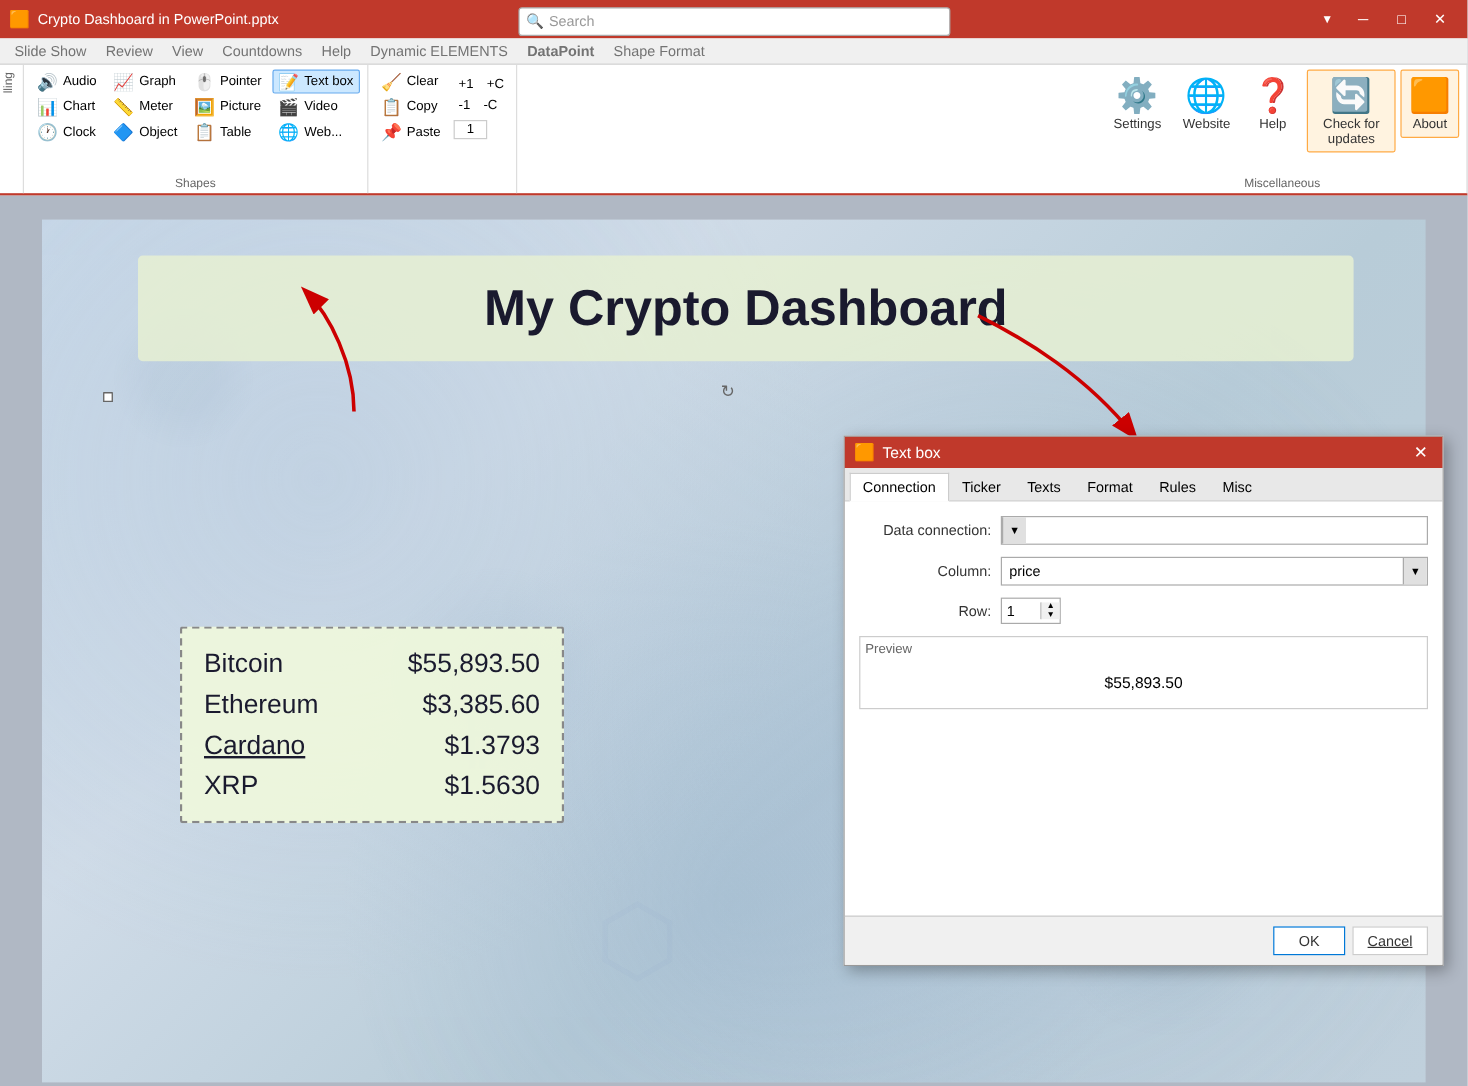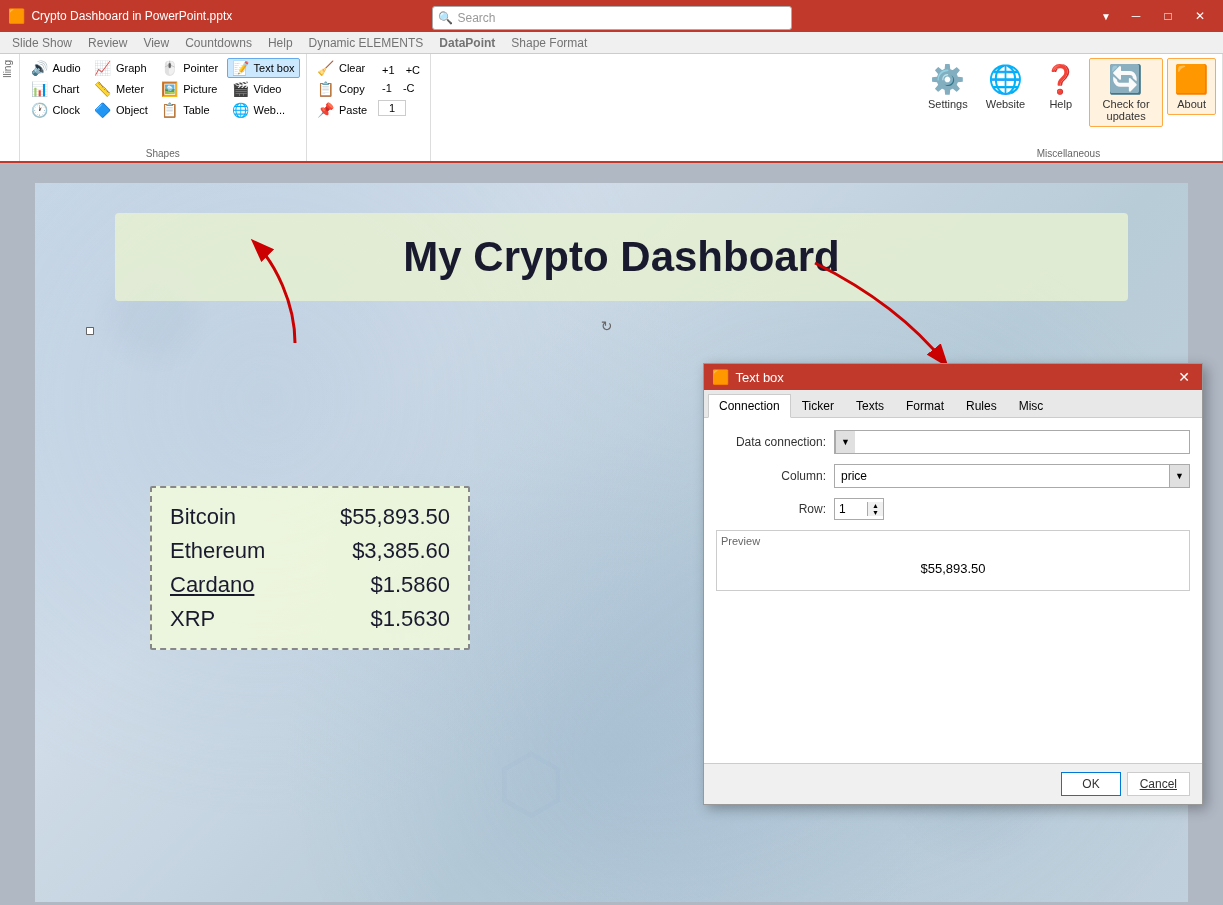--- a/index.html
+++ b/index.html
@@ -609,32 +609,32 @@
 
       <div class="selection-handle" style="top:-4px; left:-4px;"></div>
       <div class="selection-handle" style="top:-4px; left:calc(50% - 4px);"></div>
       <div class="selection-handle" style="top:-4px; right:-4px;"></div>
       <div class="selection-handle" style="top:calc(50% - 4px); left:-4px;"></div>
       <div class="selection-handle" style="top:calc(50% - 4px); right:-4px;"></div>
       <div class="selection-handle" style="bottom:-4px; left:-4px;"></div>
       <div class="selection-handle" style="bottom:-4px; left:calc(50% - 4px);"></div>
       <div class="selection-handle" style="bottom:-4px; right:-4px;"></div>
 
-      <div class="crypto-table-wrapper" style="border:2px dashed #888; min-width:320px;">
+      <div class="crypto-table-wrapper" style="border:2px dashed #888; min-width:320px;margin-top:36px;">
         <div class="crypto-row">
           <span class="crypto-name">Bitcoin</span>
           <span class="crypto-price">$55,893.50</span>
         </div>
         <div class="crypto-row">
           <span class="crypto-name">Ethereum</span>
           <span class="crypto-price">$3,385.60</span>
         </div>
         <div class="crypto-row">
           <span class="crypto-name underlined">Cardano</span>
-          <span class="crypto-price">$1.5860</span>
+          <span class="crypto-price">$1.3793</span>
         </div>
         <div class="crypto-row">
           <span class="crypto-name">XRP</span>
           <span class="crypto-price">$1.5630</span>
         </div>
       </div>
     </div>
 
     <svg class="arrow-svg" style="top:0; left:0; width:100%; height:100%; pointer-events:none;">
       <defs>

